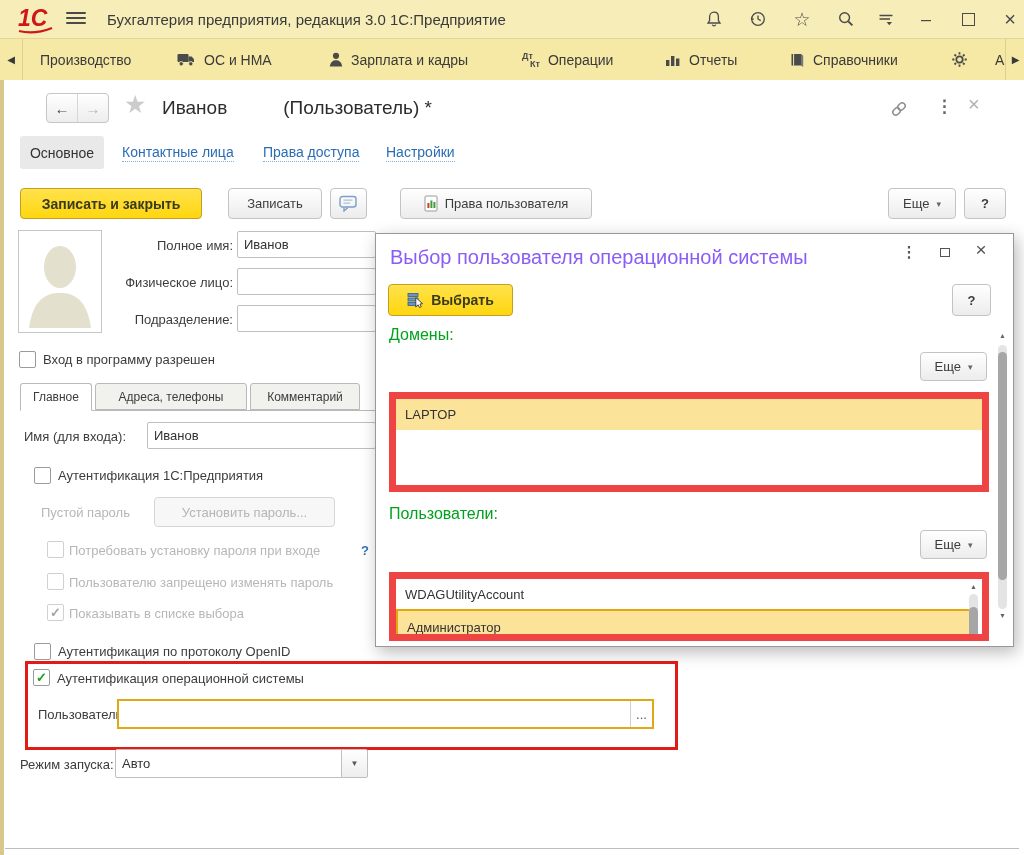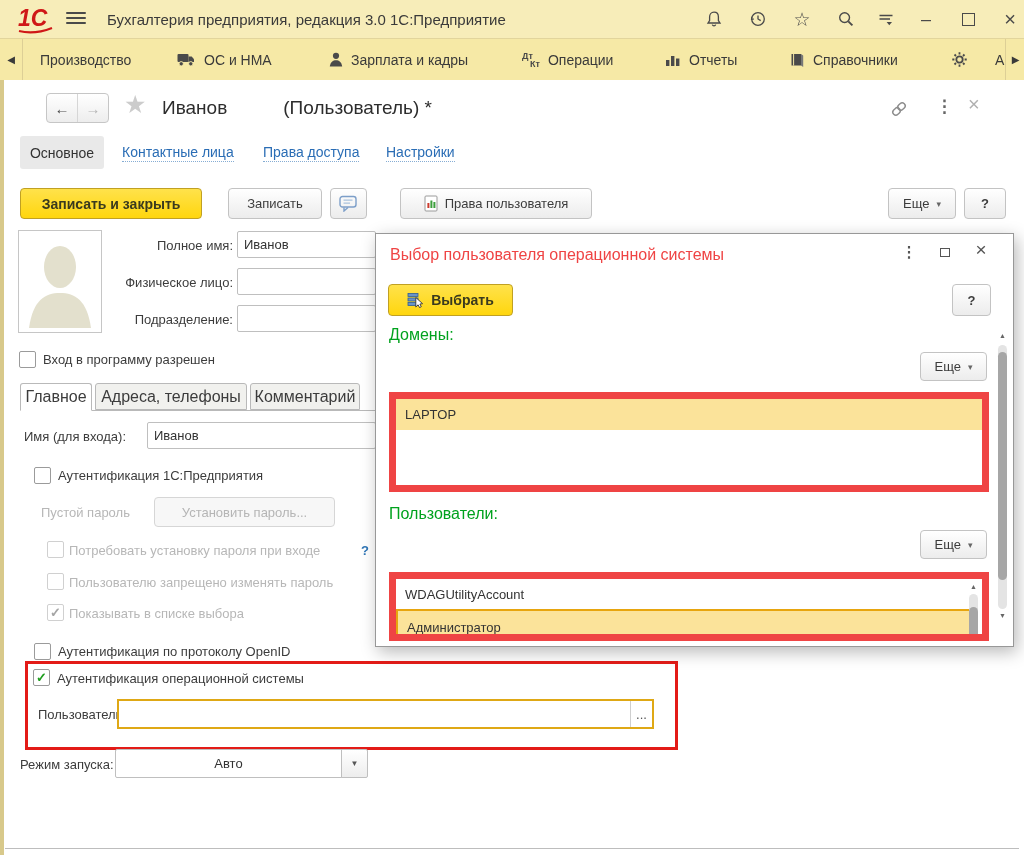--- a/index.html
+++ b/index.html
@@ -68,49 +68,49 @@
   .checkbox{position:absolute;width:15px;height:15px;background:#fff;border:1px solid #9b9b9b;
             border-radius:2px;display:flex;align-items:center;justify-content:center;
             font-size:13px;line-height:1;cursor:pointer;box-sizing:content-box;}
   .checkbox.disabled{border-color:#d0d0d0;cursor:default;}
   .check-green{color:#1f9e1f;font-weight:bold;}
   .check-gray{color:#a5a5a5;font-weight:bold;}
   .hint-q{position:absolute;font-size:13px;font-weight:bold;color:#2e75b6;cursor:pointer;}
 
   
   .tab{position:absolute;top:383px;height:27px;box-sizing:border-box;border:1px solid #b9b9b9;
-       background:#f1f1ee;display:flex;align-items:center;justify-content:center;font-size:16px;
+       background:#f1f1ee;display:flex;align-items:center;justify-content:center;font-size:12px;
        color:#3c3c3c;border-radius:3px 3px 0 0;cursor:pointer;}
   .tab.active{background:#fff;border-bottom:1px solid #fff;height:28px;z-index:2;}
   .tabline{position:absolute;left:20px;top:410px;width:356px;border-top:1px solid #b9b9b9;}
 
   
   .avatar{position:absolute;left:18px;top:230px;width:82px;height:101px;border:1px solid #c6c6c6;background:#fff;}
 
   
   .redbox{position:absolute;left:25px;top:661px;width:647px;height:83px;border:3px solid #e31b17;}
 
   .os-input{position:absolute;left:117px;top:699px;width:537px;height:30px;border:2px solid #dfa815;
             background:#fff;box-sizing:border-box;display:flex;align-items:stretch;}
   .os-input .fill{flex:1;}
   .os-input .dots{width:21px;border-left:1px solid #cfcfcf;display:flex;align-items:center;
                   justify-content:center;font-size:13px;color:#555;cursor:pointer;}
 
   .combo{position:absolute;left:115px;top:749px;width:227px;height:29px;border:1px solid #bfbfbf;
          border-radius:2px 0 0 2px;background:#fff;display:flex;align-items:center;padding:1px 6px;
-         font-size:13px;color:#333;box-sizing:border-box;justify-content:center;}
+         font-size:13px;color:#333;box-sizing:border-box;}
   .combo-btn{position:absolute;left:341px;top:749px;width:27px;height:29px;border:1px solid #bfbfbf;
              border-radius:0 2px 2px 0;background:linear-gradient(#ffffff,#ededed);display:flex;
              align-items:center;justify-content:center;font-size:8px;color:#555;cursor:pointer;box-sizing:border-box;}
 
   
   .dialog{position:absolute;left:375px;top:233px;width:639px;height:414px;background:#fff;
           border:1px solid #989898;box-shadow:3px 5px 16px rgba(0,0,0,.28);z-index:10;box-sizing:border-box;}
   .dialog *{box-sizing:border-box;}
-  .dlg-title{position:absolute;left:14px;top:12px;font-size:16px;color:#ef4444;}
+  .dlg-title{position:absolute;left:14px;top:12px;font-size:20px;color:#8b5cf6;}
   .dlg-ctl{position:absolute;display:flex;align-items:center;justify-content:center;
            width:22px;height:22px;color:#555;cursor:pointer;}
   .green-label{position:absolute;font-size:16px;color:#00a21e;}
   .listbox{position:absolute;border:7px solid #ef4444;background:#fff;overflow:hidden;}
   .listrow{height:30px;display:flex;align-items:center;padding:0 9px;font-size:13px;color:#333;cursor:pointer;}
   .listrow.sel{background:#fbe39a;height:31px;}
   .listrow.sel2{background:#fbe39a;border:2px solid #e7a50e;height:36px;width:577px;}
 
   .vscroll{position:absolute;width:13px;}
   .vscroll .sarrow{position:absolute;left:0;width:13px;text-align:center;font-size:7px;color:#666;cursor:pointer;}

